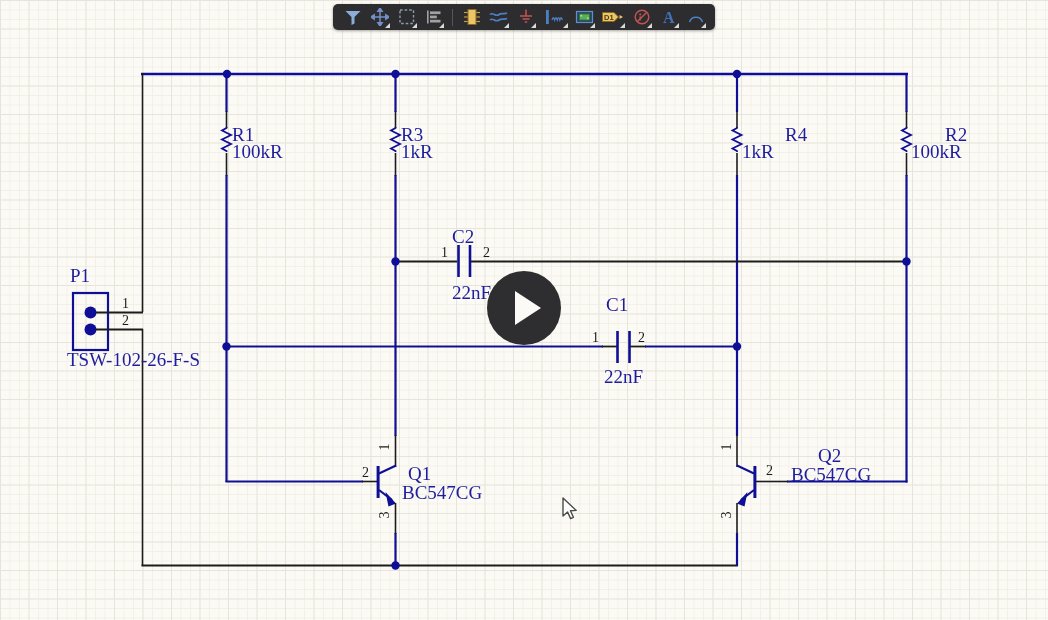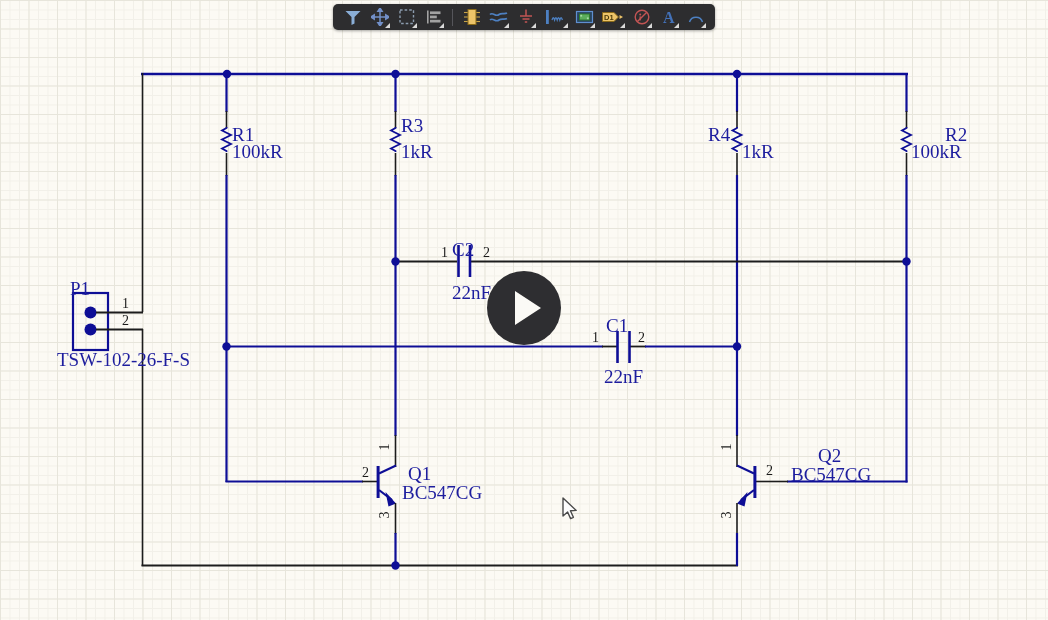--- a/index.html
+++ b/index.html
@@ -149,40 +149,40 @@
       <circle cx="395.5" cy="74" r="4.2"></circle>
       <circle cx="737" cy="74" r="4.2"></circle>
       <circle cx="395.5" cy="261.5" r="4.2"></circle>
       <circle cx="906.5" cy="261.5" r="4.2"></circle>
       <circle cx="226.5" cy="346.5" r="4.2"></circle>
       <circle cx="737" cy="346.5" r="4.2"></circle>
       <circle cx="395.5" cy="565.5" r="4.2"></circle>
     </g>
   </svg>
 
-  <div class="lbl" style="left:70px;top:279px">P1</div>
-  <div class="lbl" style="left:57px;top:350px">TSW-102-26-F-S</div>
+  <div class="lbl" style="left:70px;top:266px">P1</div>
+  <div class="lbl" style="left:67px;top:350px">TSW-102-26-F-S</div>
   <div class="pin" style="left:122px;top:297px">1</div>
   <div class="pin" style="left:122px;top:314px">2</div>
 
   <div class="lbl" style="left:232px;top:125px">R1</div>
   <div class="lbl" style="left:232px;top:142px">100kR</div>
-  <div class="lbl" style="left:401px;top:116px">R3</div>
+  <div class="lbl" style="left:401px;top:125px">R3</div>
   <div class="lbl" style="left:401px;top:142px">1kR</div>
-  <div class="lbl" style="left:708px;top:125px">R4</div>
+  <div class="lbl" style="left:785px;top:125px">R4</div>
   <div class="lbl" style="left:742px;top:142px">1kR</div>
   <div class="lbl" style="left:945px;top:125px">R2</div>
   <div class="lbl" style="left:911px;top:142px">100kR</div>
 
-  <div class="lbl" style="left:452px;top:240px">C2</div>
+  <div class="lbl" style="left:452px;top:227px">C2</div>
   <div class="pin" style="left:441px;top:246px">1</div>
   <div class="pin" style="left:483px;top:246px">2</div>
   <div class="lbl" style="left:452px;top:283px">22nF</div>
 
-  <div class="lbl" style="left:606px;top:316px">C1</div>
+  <div class="lbl" style="left:606px;top:295px">C1</div>
   <div class="pin" style="left:592px;top:331px">1</div>
   <div class="pin" style="left:638px;top:331px">2</div>
   <div class="lbl" style="left:604px;top:367px">22nF</div>
 
   <div class="lbl" style="left:408px;top:464px">Q1</div>
   <div class="lbl" style="left:402px;top:483px">BC547CG</div>
   <div class="pin rot" style="left:378px;top:440px">1</div>
   <div class="pin" style="left:362px;top:466px">2</div>
   <div class="pin rot" style="left:378px;top:508px">3</div>
 

